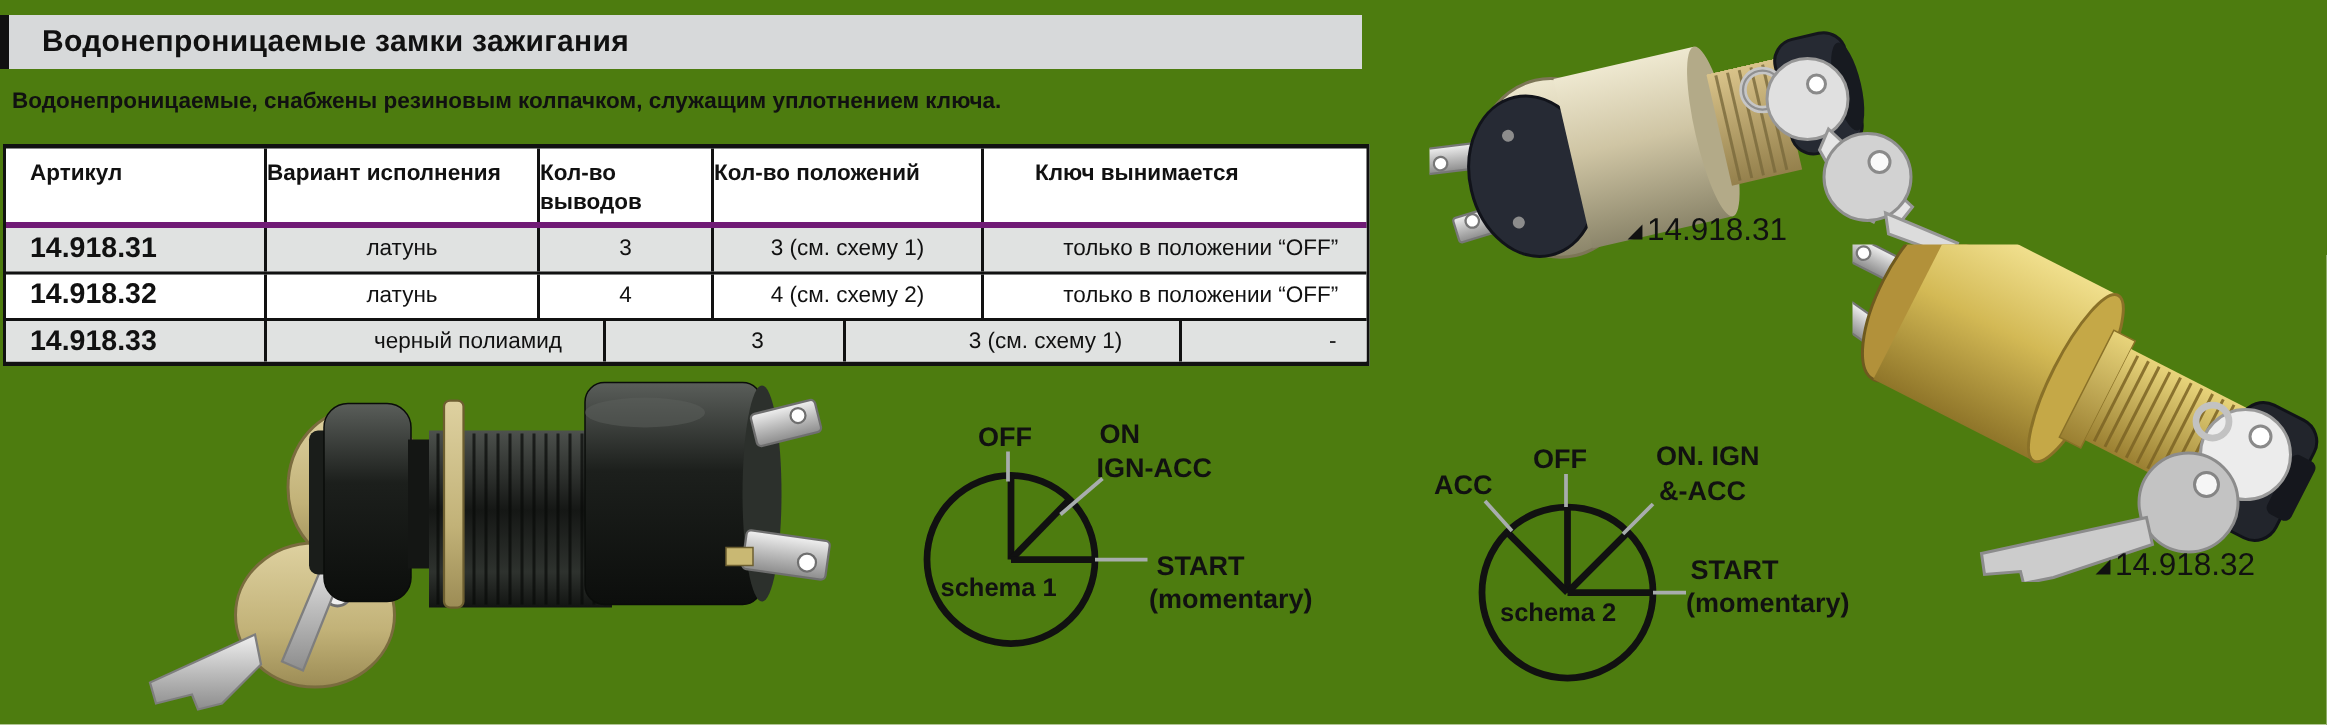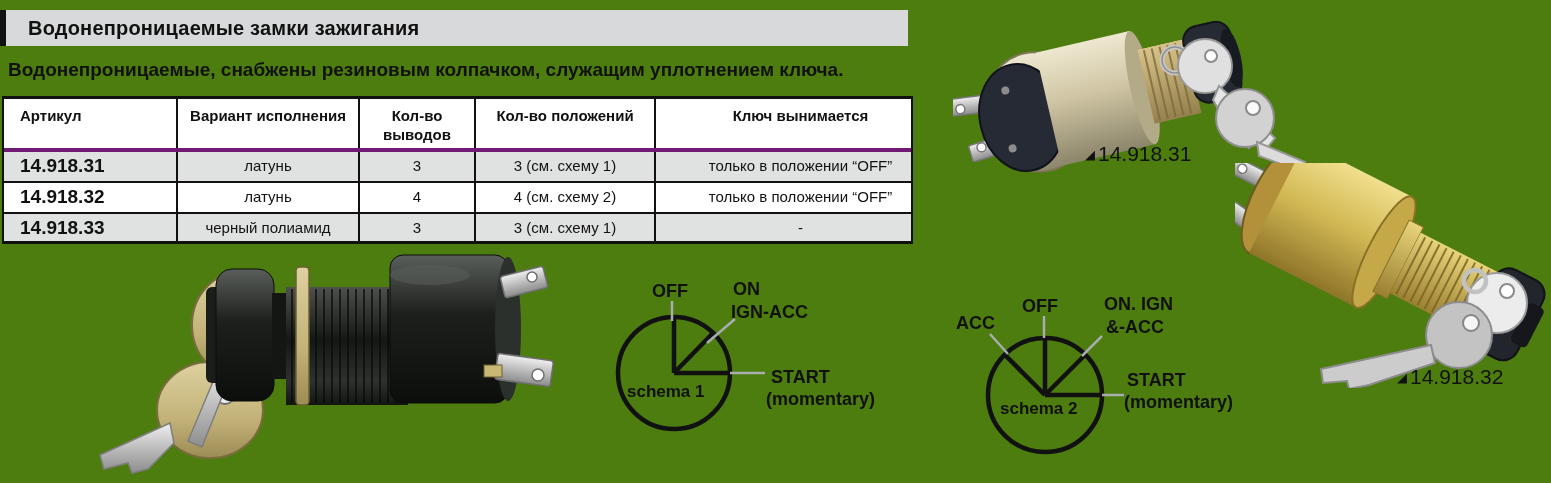--- a/index.html
+++ b/index.html
@@ -4,34 +4,34 @@
 <style>
   html,body{margin:0;padding:0;background:#ffffff;}
   .page{position:relative;width:1551px;height:483px;background:#4d7c0f;overflow:hidden;
         font-family:"Liberation Sans",sans-serif;color:#111;padding-left:36px;}
 
   
   .title-accent{position:absolute;left:0;top:10px;width:6px;height:36px;background:#111;}
   .title-bar{position:absolute;left:6px;top:10px;width:902px;height:36px;background:#d7d9da;}
   .title-bar .t{position:absolute;left:22px;top:7px;font-size:20px;font-weight:bold;letter-spacing:.2px;}
 
-  .subtitle{position:absolute;left:8px;top:59px;width:900px;font-size:19px;font-weight:bold;}
+  .subtitle{position:absolute;left:8px;top:59px;width:900px;font-size:15px;font-weight:bold;}
 
   
   .tbl{position:absolute;left:2px;top:96px;width:911px;box-sizing:border-box;
        border-top:3px solid #111;border-bottom:3px solid #111;
        border-left:2px solid #111;border-right:2px solid #111;background:#fff;}
   .trow{display:grid;grid-template-columns:174px 182px 116px 180px auto;}
   .trow > div{box-sizing:border-box;border-right:2px solid #111;overflow:hidden;}
   .trow > div:last-child{border-right:none;margin-left:34px;}
   .thead{height:49px;border-bottom:4px solid #701a75;}
-  .thead > div{font-size:15px;font-weight:bold;text-align:center;padding-top:7px;line-height:19px;}
+  .thead > div{font-size:15px;font-weight:bold;padding-top:7px;line-height:19px;}
   .thead > div.first{text-align:left;padding-left:16px;}
   .drow{height:29px;border-bottom:2px solid #111;}
-  .drow:last-child{border-bottom:none;height:27px;}
+  .drow:last-child{border-bottom:none;height:27px;gap:44px;}
   .drow > div{font-size:15px;text-align:center;line-height:27px;white-space:nowrap;}
   .drow > div.art{font-size:19px;font-weight:bold;text-align:left;padding-left:16px;}
   .drow.shade{background:#e0e2e1;}
 
   
   .schema{position:absolute;}
   .schema text{font-family:"Liberation Sans",sans-serif;font-weight:bold;fill:#111;}
 
   
   .plabel{position:absolute;display:flex;align-items:baseline;font-size:21px;color:#111;white-space:nowrap;}

